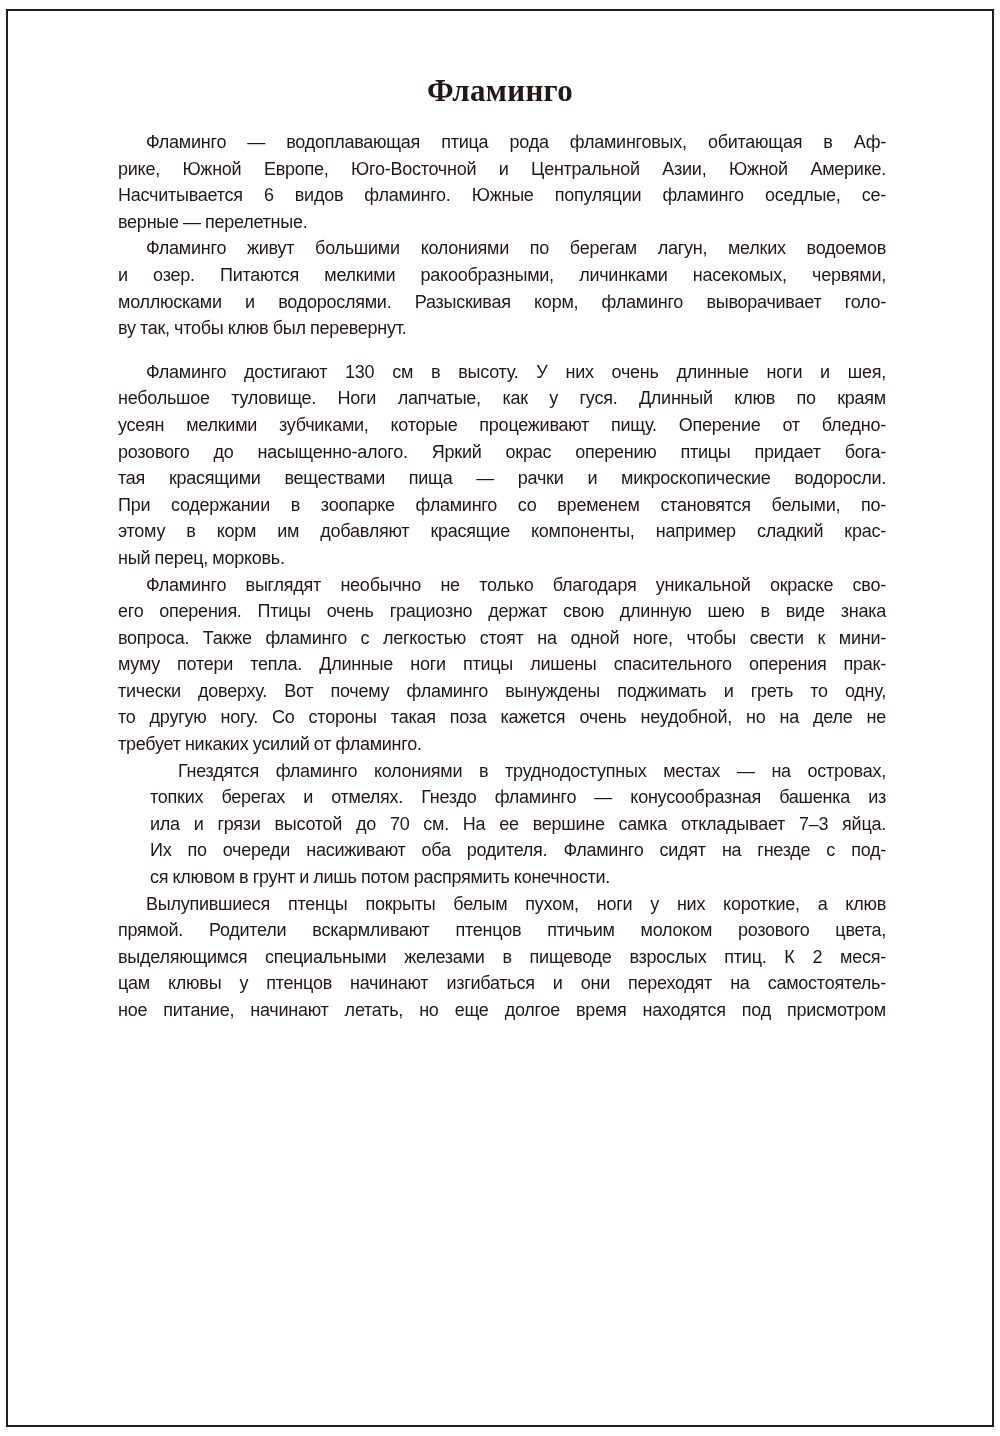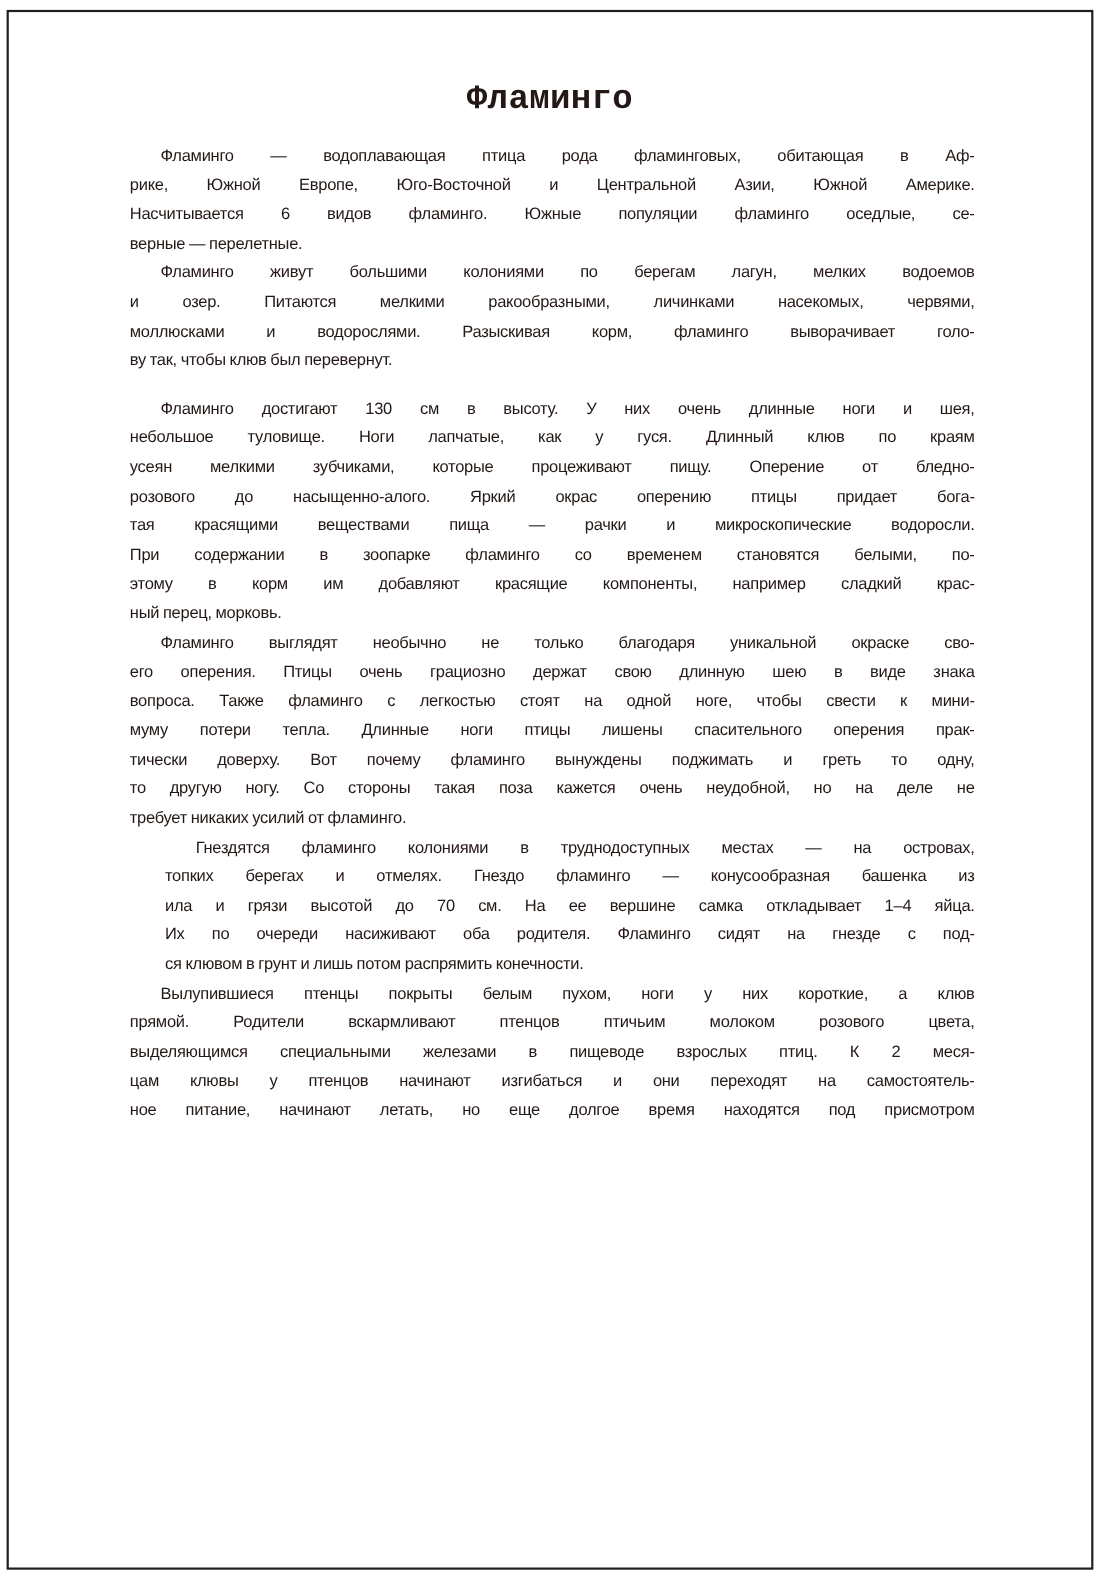--- a/index.html
+++ b/index.html
@@ -22,35 +22,35 @@
       border: 2px solid #1f1f1f;
       box-sizing: content-box;
       background: #ffffff;
     }
     .title {
       position: absolute;
       left: 0;
       top: 71px;
       width: 1000px;
       text-align: center;
-      font-family: Liberation Mono, monospace;
+      font-family: Liberation Serif, serif;
       font-weight: bold;
       font-size: 31px;
       line-height: 40px;
       color: #231815;
       margin: 0;
       letter-spacing: 0.3px;
     }
     .article {
       position: absolute;
       left: 118px;
       top: 129px;
       width: 768px;
       font-family: "Liberation Sans", sans-serif;
-      font-size: 15px;
+      font-size: 18px;
       line-height: 26.6px;
       color: #231815;
       text-align: justify;
       letter-spacing: -0.25px;
       word-spacing: -0.5px;
     }
     .article p {
       margin: 0;
       text-indent: 28px;
       hyphens: manual;
@@ -100,21 +100,21 @@
     <span class="line">его оперения. Птицы очень грациозно держат свою длинную шею в виде знака</span>
     <span class="line">вопроса. Также фламинго с легкостью стоят на одной ноге, чтобы свести к мини-</span>
     <span class="line">муму потери тепла. Длинные ноги птицы лишены спасительного оперения прак-</span>
     <span class="line">тически доверху. Вот почему фламинго вынуждены поджимать и греть то одну,</span>
     <span class="line">то другую ногу. Со стороны такая поза кажется очень неудобной, но на деле не</span>
     <span class="line last">требует никаких усилий от фламинго.</span>
   </p>
   <p style="text-indent: 0px; margin-left: 32px;">
     <span class="line" style="padding-left: 28px;">Гнездятся фламинго колониями в труднодоступных местах — на островах,</span>
     <span class="line">топких берегах и отмелях. Гнездо фламинго — конусообразная башенка из</span>
-    <span class="line">ила и грязи высотой до 70 см. На ее вершине самка откладывает 1–4 яйца.</span>
+    <span class="line">ила и грязи высотой до 70 см. На ее вершине самка откладывает 7–3 яйца.</span>
     <span class="line">Их по очереди насиживают оба родителя. Фламинго сидят на гнезде с под-</span>
     <span class="line last">ся клювом в грунт и лишь потом распрямить конечности.</span>
   </p>
   <p style="text-indent: 0px;">
     <span class="line" style="padding-left: 28px;">Вылупившиеся птенцы покрыты белым пухом, ноги у них короткие, а клюв</span>
     <span class="line">прямой. Родители вскармливают птенцов птичьим молоком розового цвета,</span>
     <span class="line">выделяющимся специальными железами в пищеводе взрослых птиц. К 2 меся-</span>
     <span class="line">цам клювы у птенцов начинают изгибаться и они переходят на самостоятель-</span>
     <span class="line">ное питание, начинают летать, но еще долгое время находятся под присмотром</span>
   </p>

